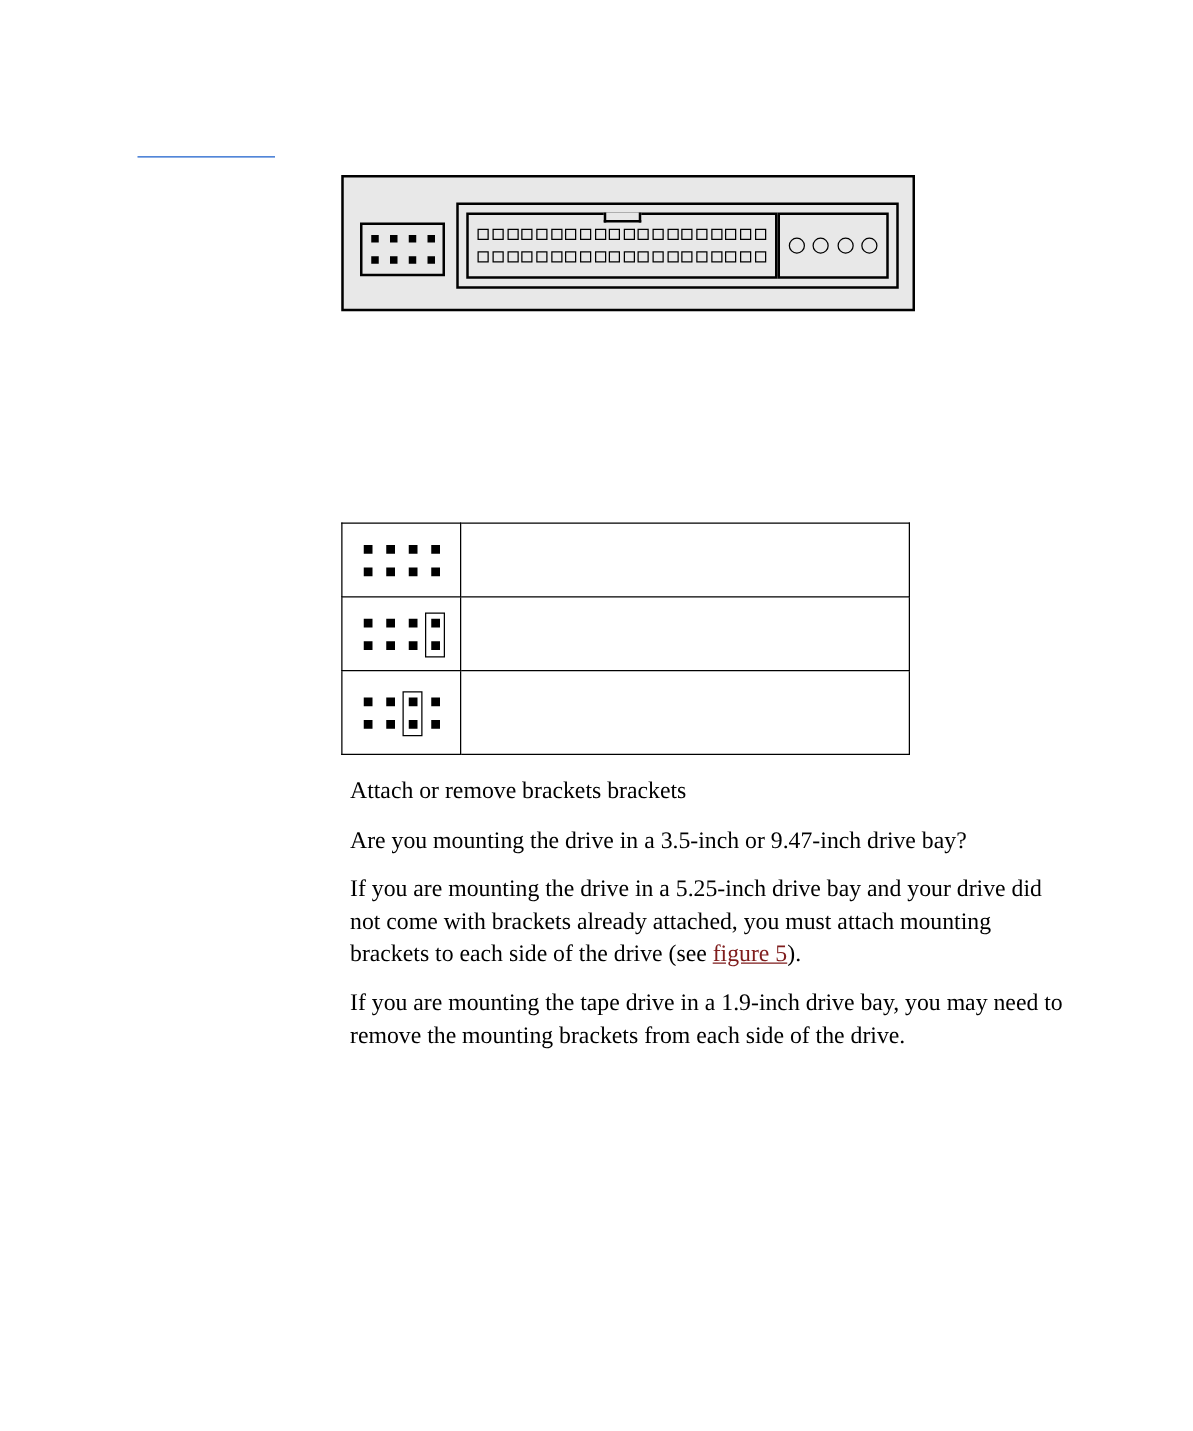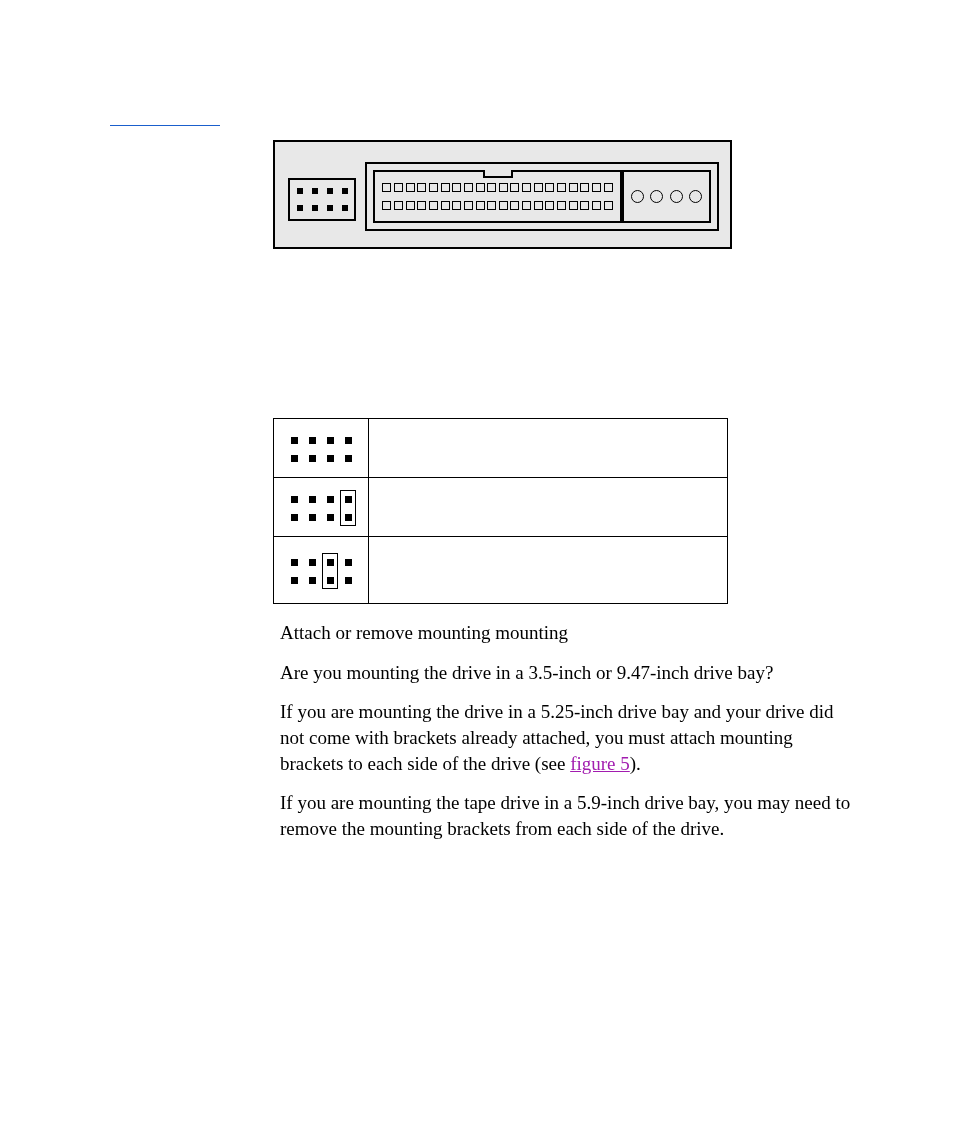--- a/index.html
+++ b/index.html
@@ -33,21 +33,21 @@
   }
   .p {
     font-size: 19px;
     line-height: 1.35;
     margin: 0 0 14px 0;
   }
   .step-label {
     font-weight: normal;
   }
   .link {
-    color: #a21caf;
+    color: #7f1d1d;
     text-decoration: underline;
   }
   
   .drive-diagram {
     position: absolute;
     left: 273px;
     top: 140px;
     width: 455px;
     height: 105px;
     border: 2px solid #000;
@@ -327,22 +327,22 @@
           <div class="jumper-rect" style="left:36px;"></div>
         </div>
       </td>
       <td></td>
     </tr>
   </tbody>
     </table>
 
   <div class="content">
     <p class="p">
-      <span class="step-label">Attach or remove mounting mounting</span>
+      <span class="step-label">Attach or remove brackets brackets</span>
     </p>
     <p class="p">Are you mounting the drive in a 3.5-inch or 9.47-inch drive bay?</p>
     <p class="p">
       <span>If you are mounting the drive in a 5.25-inch drive bay and your drive did not come with brackets already attached, you must attach mounting brackets to each side of the drive (see </span><a class="link" href="#">figure 5</a><span>).</span>
     </p>
-    <p class="p">If you are mounting the tape drive in a 5.9-inch drive bay, you may need to remove the mounting brackets from each side of the drive.</p>
+    <p class="p">If you are mounting the tape drive in a 1.9-inch drive bay, you may need to remove the mounting brackets from each side of the drive.</p>
   </div>
 
 </div>
 
 </body></html>

